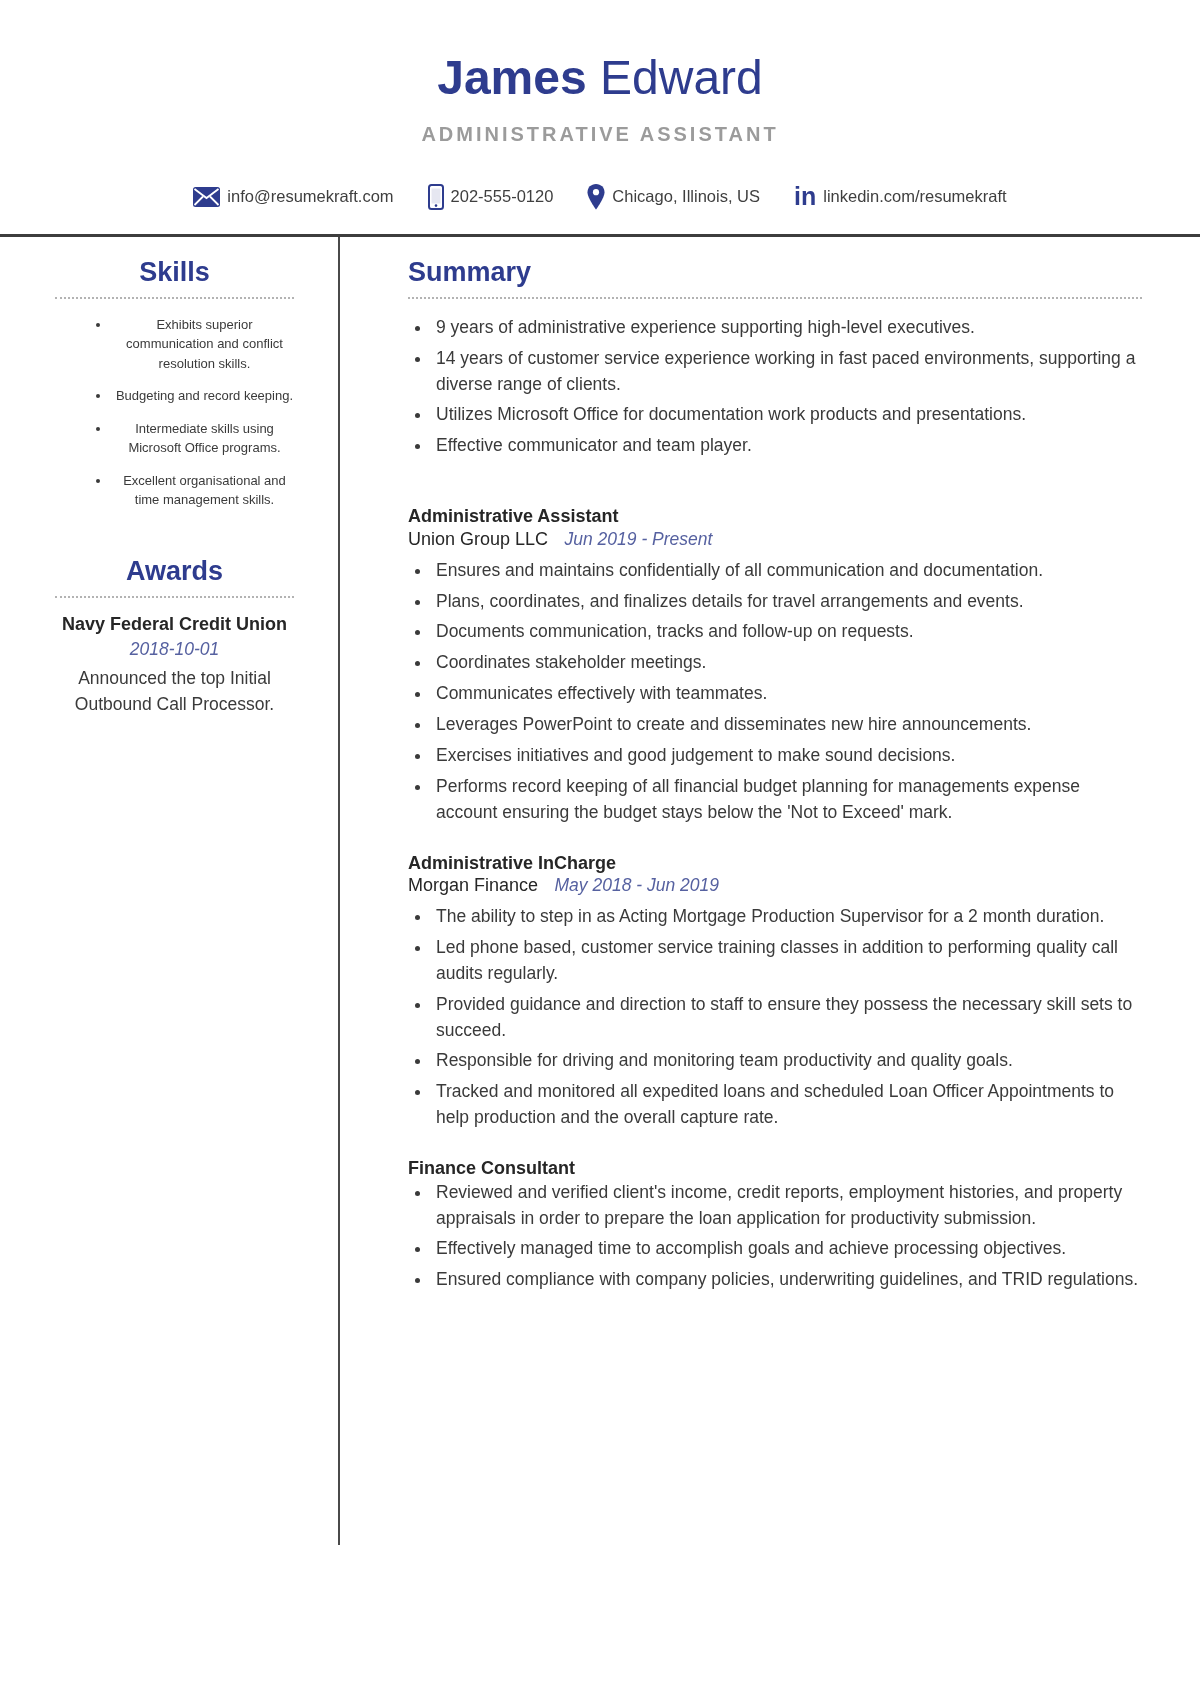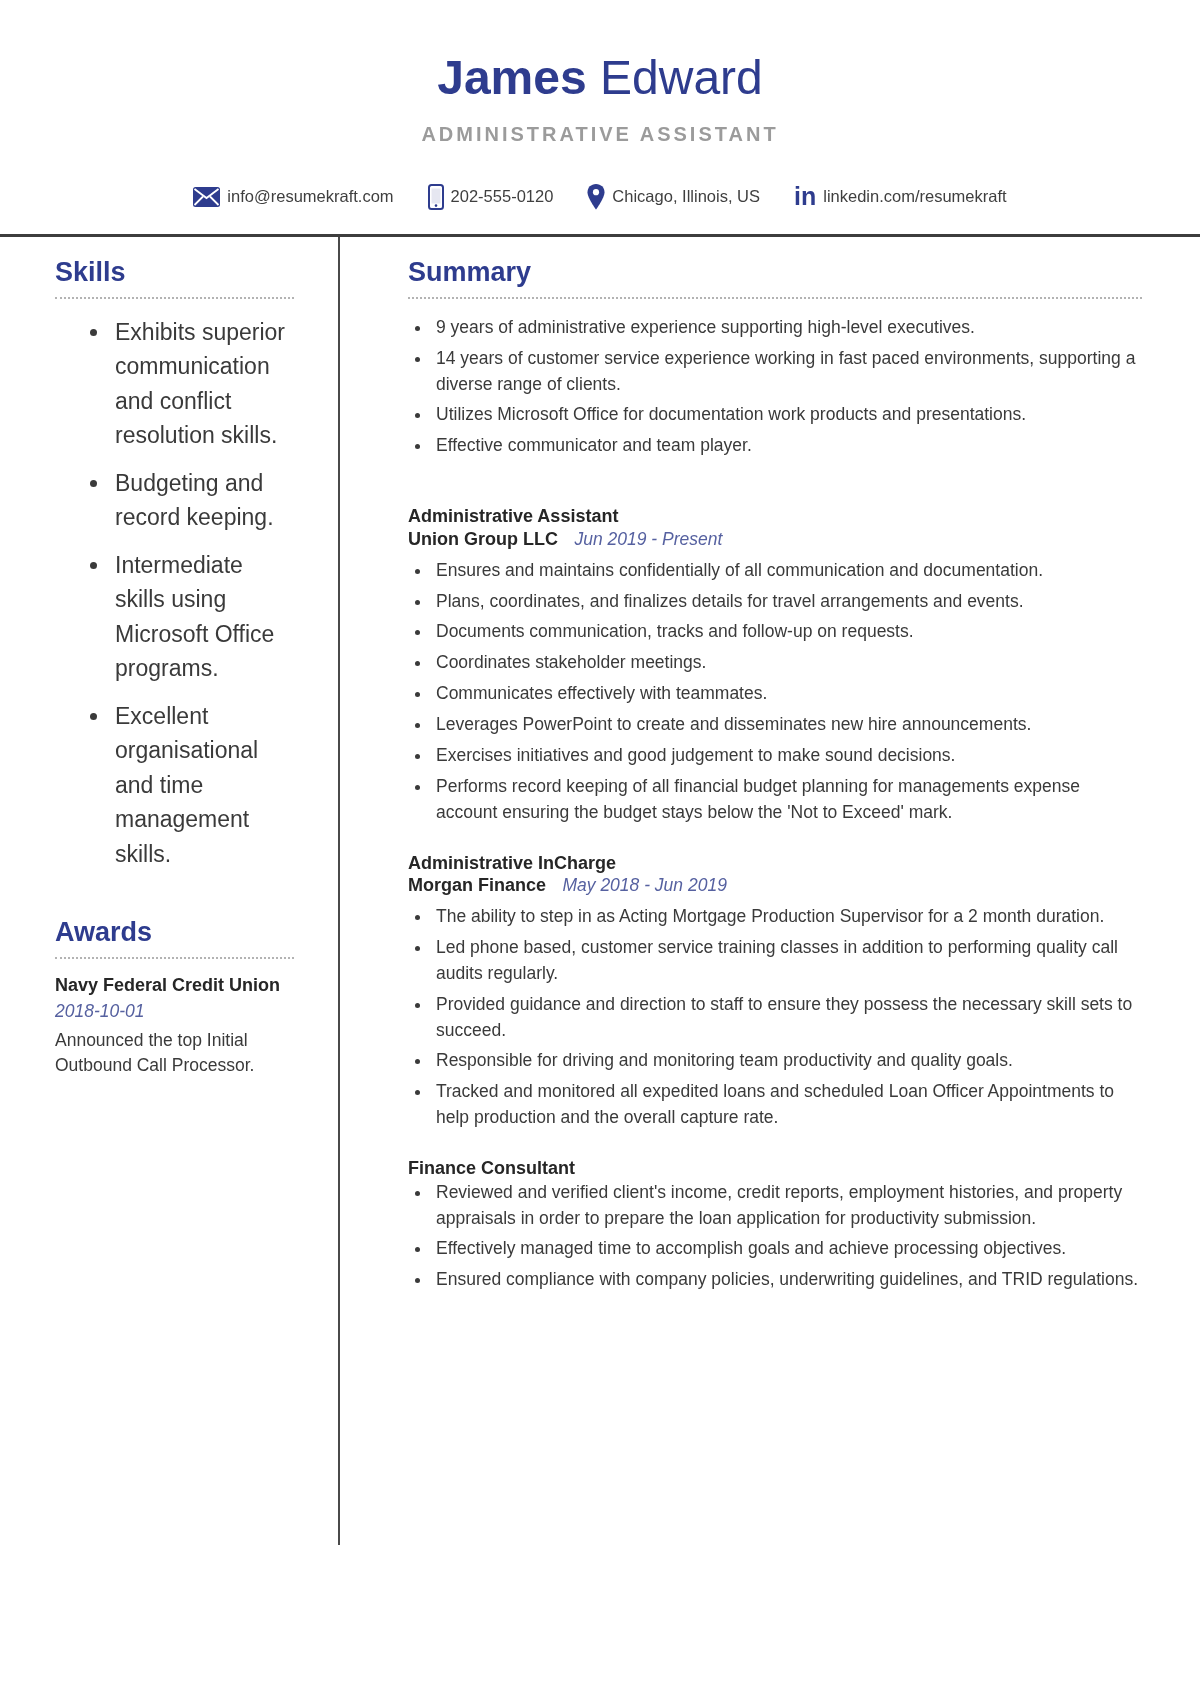--- a/index.html
+++ b/index.html
@@ -45,20 +45,21 @@
     background: #3d3d3d;
     width: 100%;
   }
 
   
   .columns { display: flex; align-items: stretch; }
   .col-left {
     width: 338px;
     flex: 0 0 338px;
     padding: 20px 44px 0 55px;
+    text-align: center;
   }
   .v-divider {
     width: 2px;
     flex: 0 0 2px;
     background: #4a4a4a;
     height: 1308px;
   }
   .col-right {
     flex: 1;
     padding: 20px 58px 0 68px;
@@ -74,21 +75,21 @@
     margin-bottom: 16px;
   }
   .section { margin-bottom: 0; }
   .section + .section { margin-top: 46px; }
 
   ul.bullets { list-style: disc; padding-left: 24px; color: #3a3a3a; }
   ul.bullets li { padding-left: 4px; }
 
   
   .col-left ul.bullets li {
-    font-size: 23px;
+    font-size: 13px;
     line-height: 1.5;
     margin-bottom: 13px;
     margin-left: 32px;
   }
 
   
   .col-right ul.bullets li {
     font-size: 17.5px;
     line-height: 1.48;
     margin-bottom: 5px;
@@ -119,21 +120,21 @@
   .job:first-of-type { margin-top: 0; }
   .job-role {
     font-size: 18px;
     font-weight: 700;
     color: #262626;
     line-height: 1.25;
   }
   .job-line2 { margin-bottom: 7px; line-height: 1.25; }
   .job-company {
     font-size: 18px;
-    font-weight: 700;
+    font-weight: 400;
     color: #262626;
   }
   .job-dates {
     font-size: 17.5px;
     font-style: italic;
     color: #5661a0;
     margin-left: 12px;
   }
   .jobs-wrap { }
   .job + .job { margin-top: 26px; }

